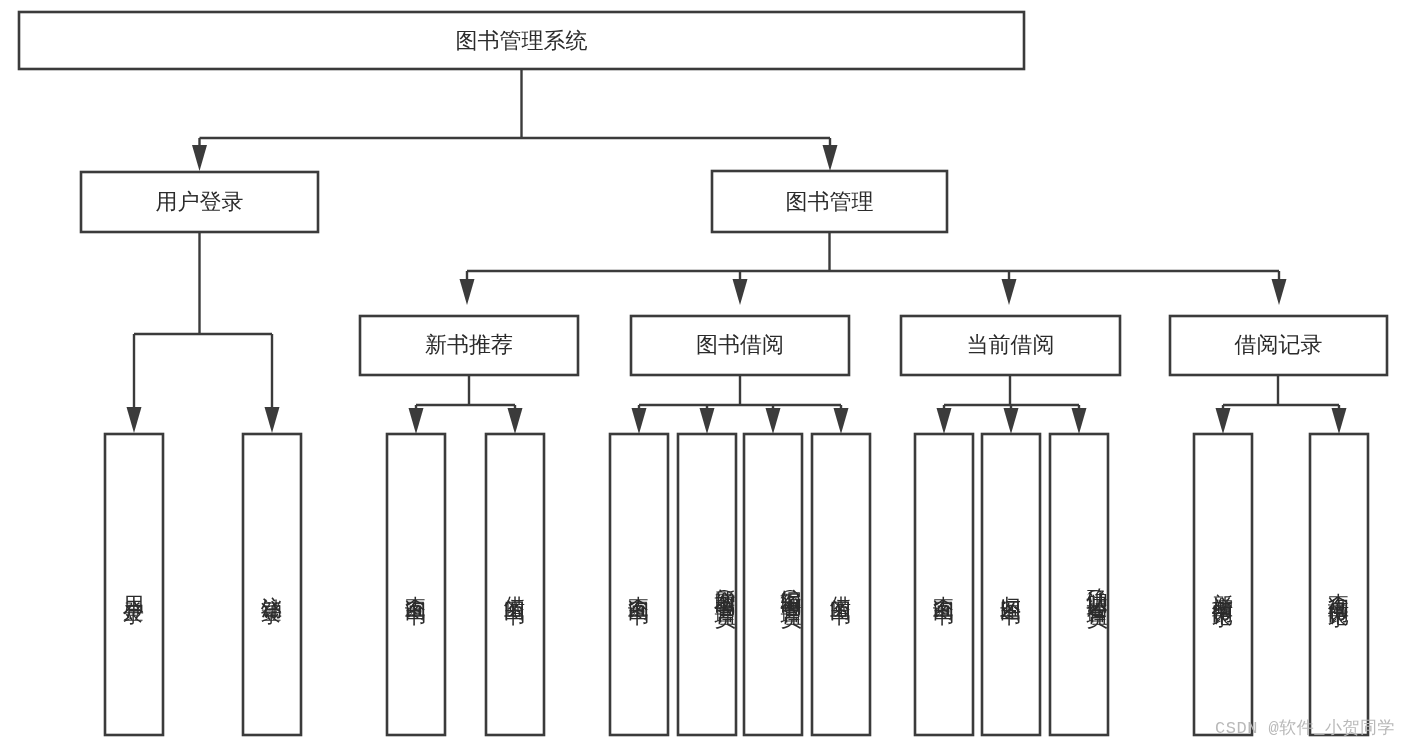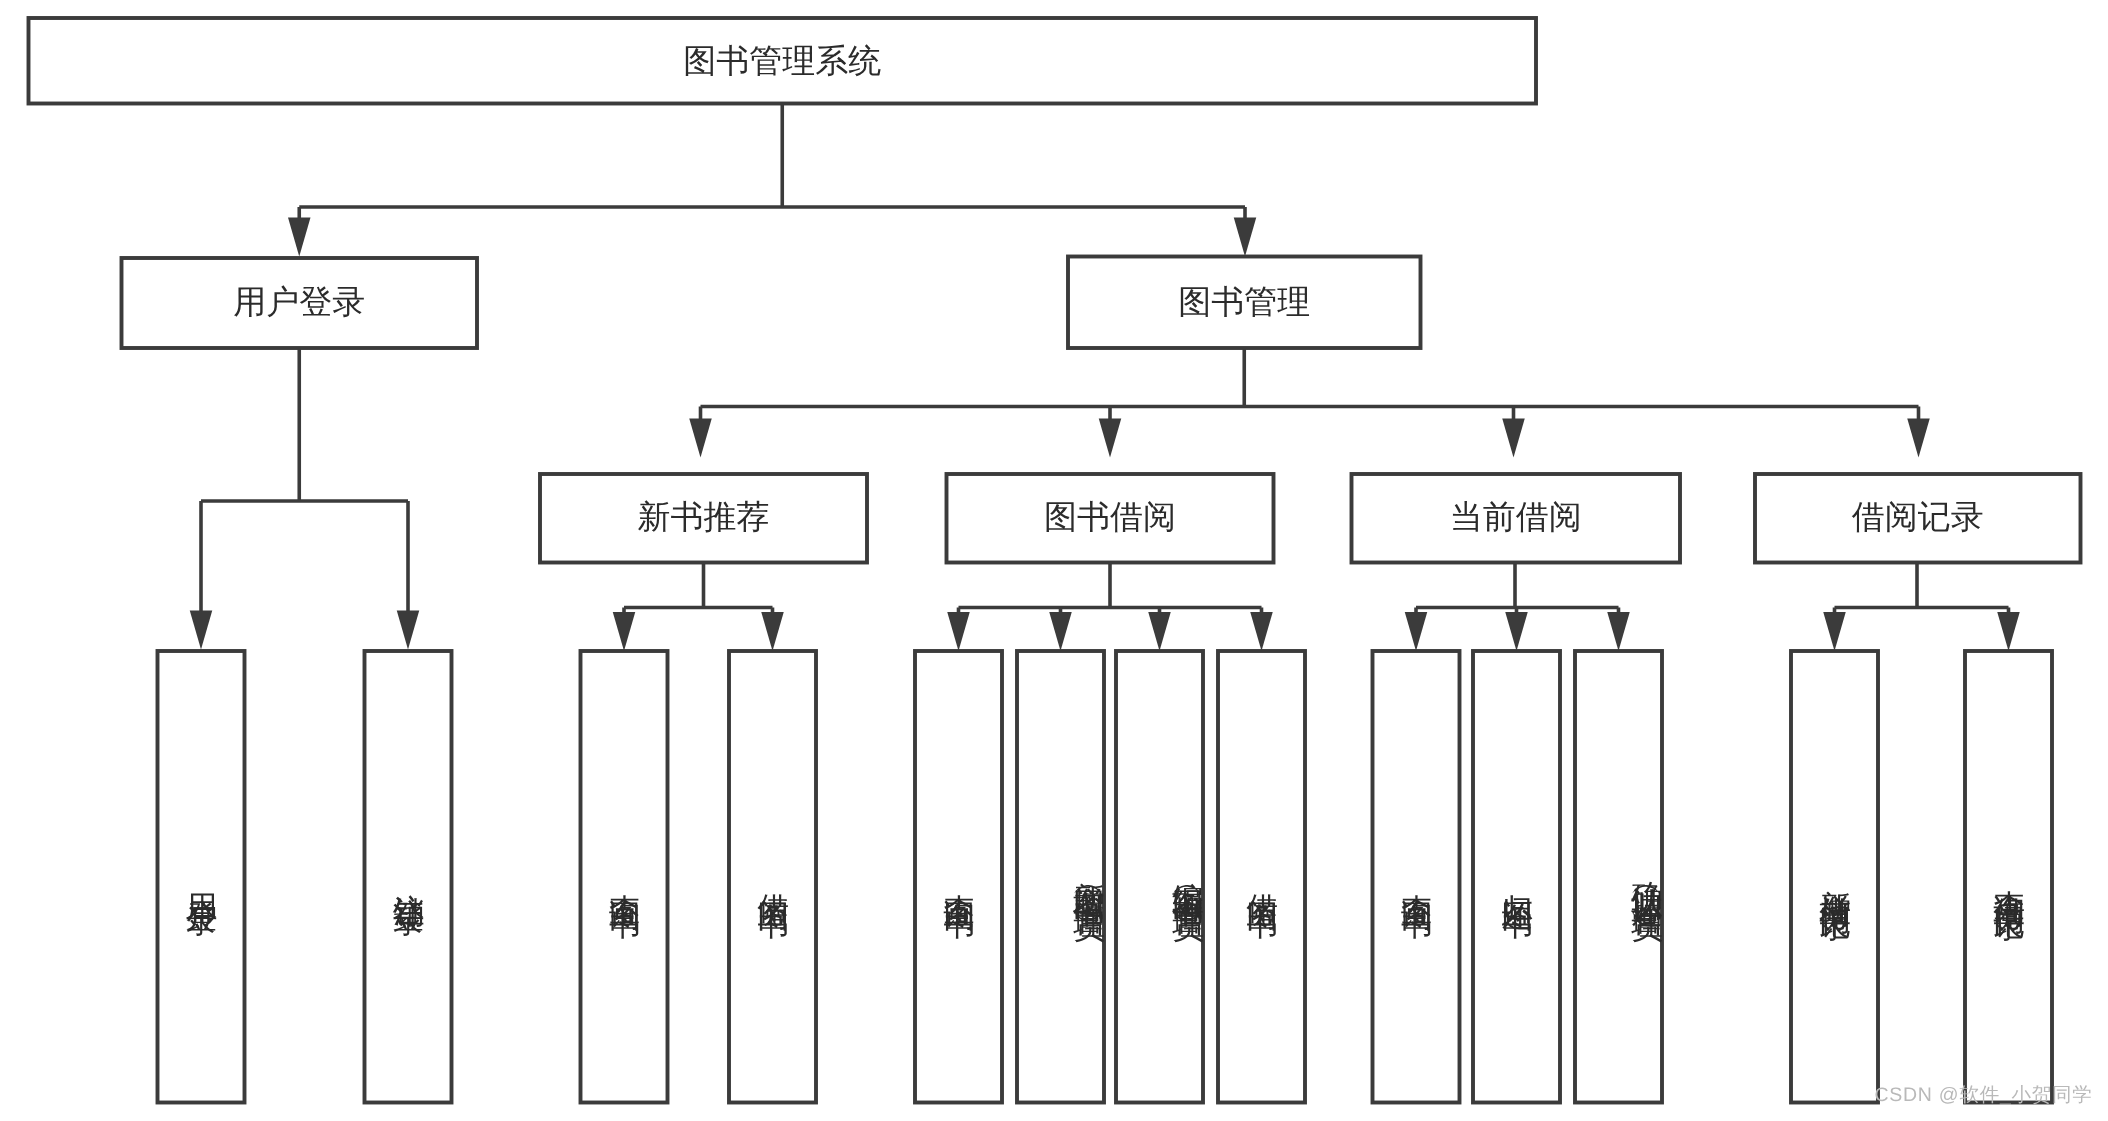--- a/index.html
+++ b/index.html
@@ -29,22 +29,22 @@
     line-height:1;
     display:flex;
     align-items:flex-start;
     justify-content:center;
     white-space:nowrap;
     pointer-events:none;
   }
   .watermark{
     position:absolute;
     right:10px;bottom:8px;
-    font-family:Liberation Sans, sans-serif;
-    font-size:13px;
+    font-family:Liberation Mono, monospace;
+    font-size:17px;
     color:#b9b9b9;
     white-space:nowrap;
     letter-spacing:0.5px;
   }
 </style>
 </head>
 <body>
 
 <svg id="diagram" viewBox="0 0 1405 747">
   <defs>

